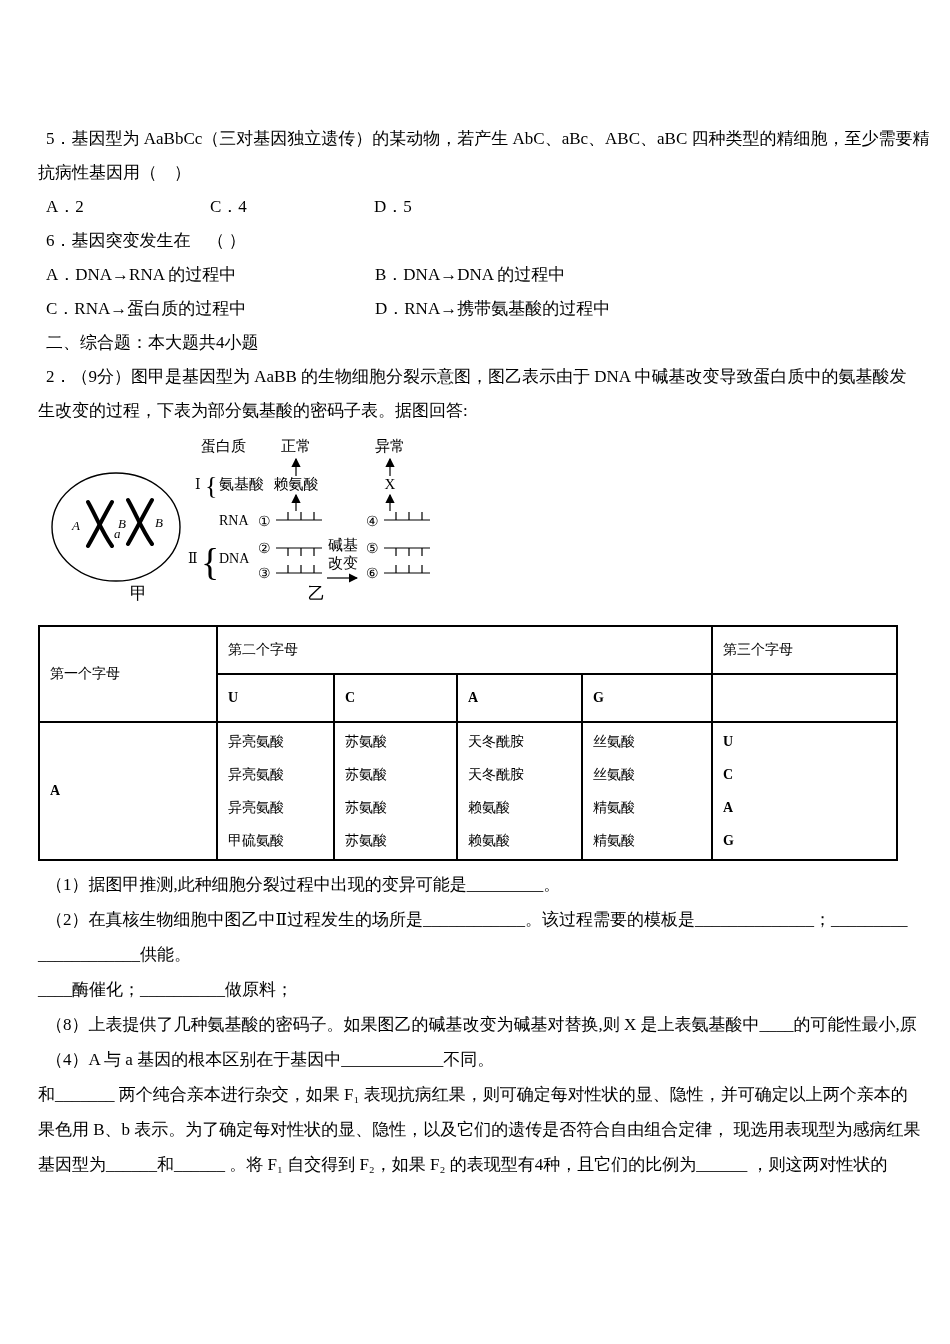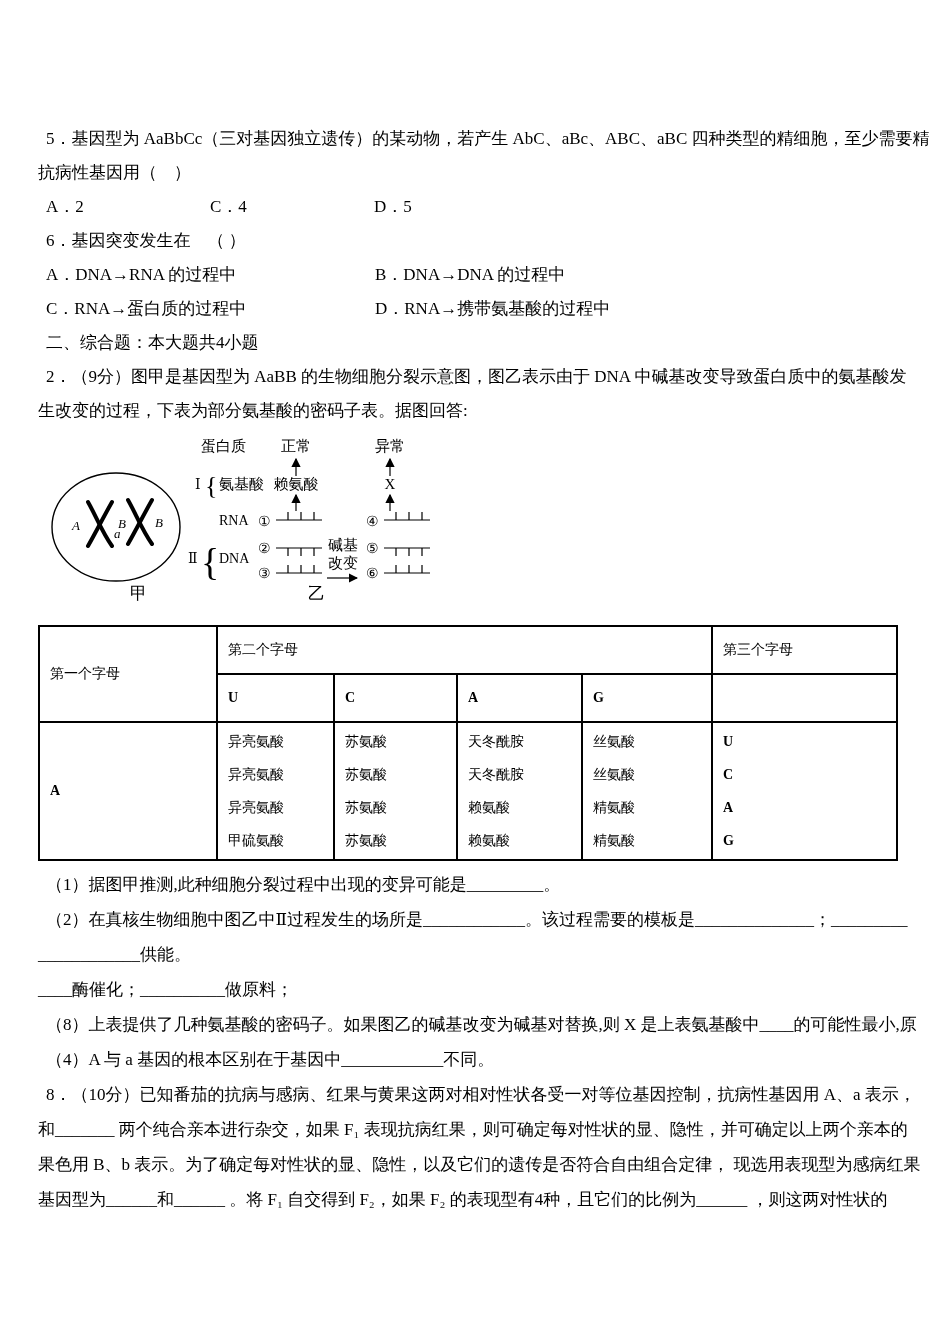--- a/index.html
+++ b/index.html
@@ -186,19 +186,18 @@
   </tbody>
     </table>
 
   <div class="bottom-block">
     <div class="line indent">（1）据图甲推测,此种细胞分裂过程中出现的变异可能是_________。</div>
     <div class="line indent">（2）在真核生物细胞中图乙中Ⅱ过程发生的场所是____________。该过程需要的模板是______________；_________</div>
     <div class="line">____________供能。</div>
     <div class="line">____酶催化；__________做原料；</div>
     <div class="line indent">（8）上表提供了几种氨基酸的密码子。如果图乙的碱基改变为碱基对替换,则 X 是上表氨基酸中____的可能性最小,原</div>
     <div class="line indent">（4）A 与 a 基因的根本区别在于基因中____________不同。</div>
-    <div class="line indent">8．（10分）已知番茄的抗病与感病、红果与黄果这两对相对性状各受一对等位基因控制，抗病性基因用 A、a 表示，</div>
     <div class="line">和_______ 两个纯合亲本进行杂交，如果 F₁ 表现抗病红果，则可确定每对性状的显、隐性，并可确定以上两个亲本的</div>
     <div class="line">果色用 B、b 表示。为了确定每对性状的显、隐性，以及它们的遗传是否符合自由组合定律， 现选用表现型为感病红果</div>
     <div class="line">基因型为______和______ 。将 F₁ 自交得到 F₂，如果 F₂ 的表现型有4种，且它们的比例为______ ，则这两对性状的</div>
   </div>
 
 </div>
 
 </body></html>

